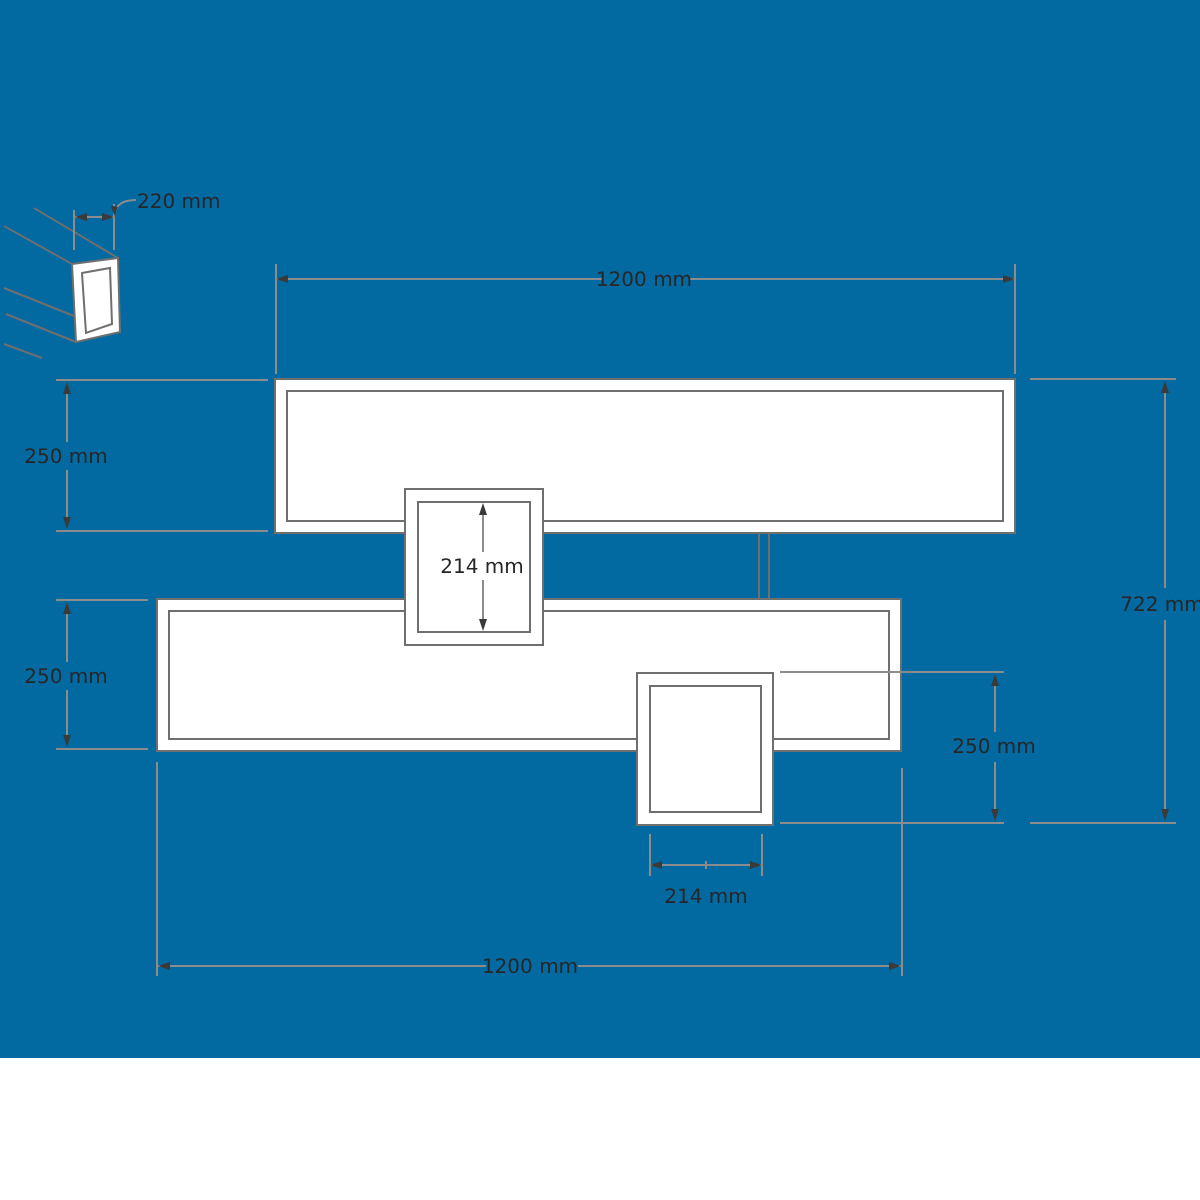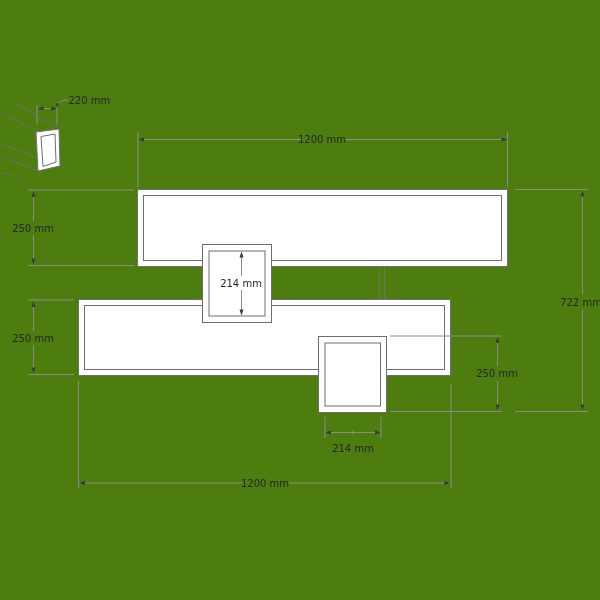--- a/index.html
+++ b/index.html
@@ -1,16 +1,16 @@
 <!DOCTYPE html>
 <html><head>
 <meta charset="utf-8">
 <style>
   html,body{margin:0;padding:0;background:#ffffff;}
-  .canvas{position:relative;width:600px;height:600px;background:#4d7c0f;overflow:hidden;
+  .canvas{position:relative;width:600px;height:529px;background:#0369a1;overflow:hidden;
           font-family:"DejaVu Sans","Liberation Sans",sans-serif;}
   svg{display:block}
   .geo{fill:none;stroke:#6f6f6f;stroke-width:1;}
   .geo-fill{fill:#ffffff;stroke:#6f6f6f;stroke-width:1;}
   .dim{fill:none;stroke:#8c8c8c;stroke-width:1;}
   .arr{fill:#3a3a3a;stroke:none;}
   text.lbl{fill:#262626;font-size:10px;font-family:"DejaVu Sans","Liberation Sans",sans-serif;}
 </style>
 </head>
 <body>

